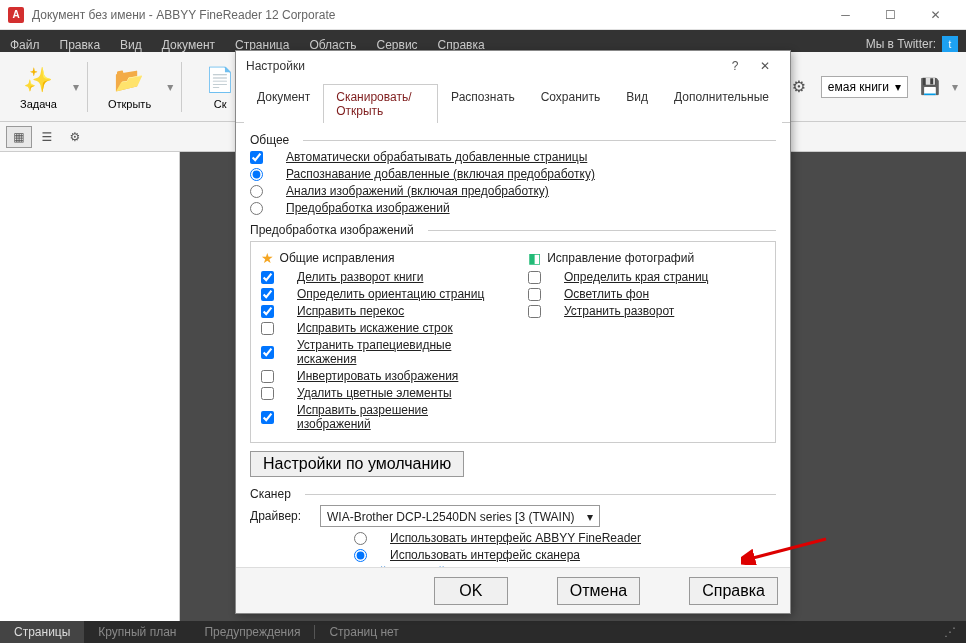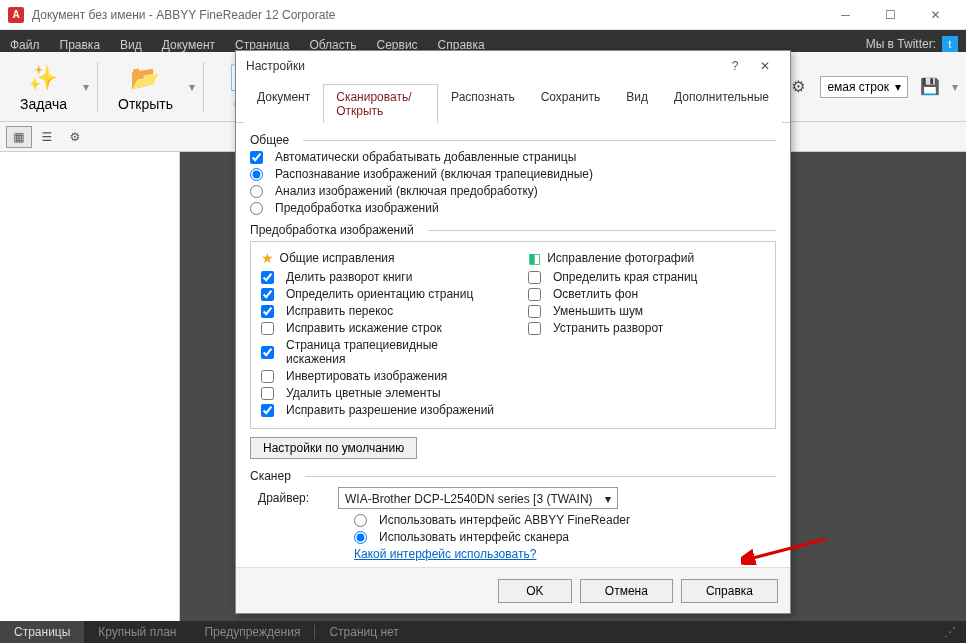--- a/index.html
+++ b/index.html
@@ -16,21 +16,21 @@
 .menubar { height: 22px; background: #333; display: flex; align-items: flex-end; color: #ccc; }
 .menubar .menu-item { padding: 0 10px; display: flex; align-items: center; cursor: default; }
 .menubar .spacer { flex: 1; }
 .menubar .twitter { display: flex; align-items: center; padding: 0 8px; gap: 6px; }
 .menubar .tw-icon { width: 16px; height: 16px; background: #1da1f2; display:flex; align-items:center; justify-content:center; color:#fff; font-size:10px;}
 
 
 .toolbar { height: 70px; background: #f5f5f5; border-bottom: 1px solid #ccc; display: flex; align-items: center; padding: 0 8px; gap: 4px; }
 .tool-big { display: flex; flex-direction: column; align-items: center; padding: 4px 12px; min-width: 60px; }
 .tool-big .ico { width: 32px; height: 32px; display:flex; align-items:center; justify-content:center; font-size:24px;}
-.tool-big .lbl { font-size: 14px; margin-top: 2px; }
+.tool-big .lbl { font-size: 11px; margin-top: 2px; }
 .tool-sep { width: 1px; height: 50px; background: #ccc; margin: 0 4px; }
 .tool-right { margin-left: auto; display: flex; align-items: center; gap: 8px; }
 .tool-combo { border: 1px solid #aaa; background: #fff; padding: 2px 6px; display: flex; align-items: center; gap: 6px; height: 22px; }
 .tool-icon-btn { width: 28px; height: 28px; display:flex; align-items:center; justify-content:center; color:#555; font-size:16px;}
 
 
 .viewtabs { height: 30px; background: #f5f5f5; border-bottom: 1px solid #ccc; display: flex; align-items: center; padding: 0 6px; gap: 2px;}
 .viewtabs .vt { width: 26px; height: 22px; border: 1px solid transparent; display:flex; align-items:center; justify-content:center; color:#555;}
 .viewtabs .vt.active { border-color: #999; background: #e8e8e8; }
 
@@ -53,36 +53,36 @@
 .dlg-tabs { display: flex; border-bottom: 1px solid #ccc; padding: 0 8px; margin-top: 2px;}
 .dlg-tab { padding: 5px 12px; border: 1px solid transparent; border-bottom: none; font-size: 12px; position: relative; top: 1px; background: #fff; color:#7f1d1d;}
 .dlg-tab.active { border-color: #ccc; background: #fff; }
 .dlg-tab:not(.active) { color: #333; }
 
 .dlg-body { flex: 1; padding: 10px 14px; overflow: hidden; font-size: 12px; color: #222; }
 .group-line { display:flex; align-items:center; gap:6px; }
 .group-line::after { content:""; flex:1; height:1px; background:#ccc; margin-left:8px;}
 .indent { margin-left: 22px; }
 .indent2 { margin-left: 44px; }
-.chk, .rdo { display: flex; align-items: center; gap: 12px; margin: 3px 0; }
+.chk, .rdo { display: flex; align-items: center; gap: 23px; margin: 3px 0; text-decoration: underline; }
 .chk input, .rdo input { width: 13px; height: 13px; }
 .box { border: 1px solid #ccc; padding: 8px 10px; margin: 4px 0 8px; }
 .two-col { display: flex; gap: 30px; }
 .col { flex: 1; }
 .col-head { display: flex; align-items: center; gap: 6px; font-size: 12px; margin-bottom: 4px; }
 .star { color: #f5a623; font-size: 14px; }
 .photo-ico { color: #2b7; font-size: 14px; }
-.btn { border: 1px solid #999; background: #f0f0f0; padding: 3px 12px; font-size: 12px; }
+.btn { border: 1px solid #999; background: #f0f0f0; padding: 3px 12px; font-size: 16px; }
 .combo { border: 1px solid #999; background: #fff; padding: 2px 6px; height: 22px; display: flex; align-items: flex-end; justify-content: space-between; width: 280px; }
 .link { color: #0066cc; text-decoration: underline; }
-.row { display: flex; align-items: center; gap: 10px; margin: 4px 8px; }
+.row { display: flex; align-items: center; margin: 4px 0; }
 .red-arrow { position: absolute; left: 505px; top: 484px; pointer-events:none; }
 
 .dlg-footer { height: 46px; border-top: 1px solid #ddd; display: flex; align-items: center; justify-content: flex-end; gap: 8px; padding: 0 12px; background: #f5f5f5;}
-.dlg-footer .btn { min-width: 74px; padding: 4px 24px; }
+.dlg-footer .btn { min-width: 74px; padding: 4px 12px; margin-left: 41px; }
 
 </style>
 </head>
 <body>
 
 <div class="titlebar">
   <div class="app-icon">A</div>
   <div class="title">Документ без имени - ABBYY FineReader 12 Corporate</div>
   <div class="win-controls">
     <div class="win-btn">─</div>
@@ -123,21 +123,21 @@
   <div class="tool-big">
     <div class="ico" style="color:#e6a817;">📄</div>
     <div class="lbl">Ск</div>
   </div>
 
   <div class="tool-right">
     <span>е документа:</span>
     <div class="tool-icon-btn">↻</div>
     <div class="tool-icon-btn">⚙</div>
     <div class="tool-combo">
-      <span>емая строк</span>
+      <span>емая книги</span>
         <span>▾</span>
     </div>
     <div class="tool-icon-btn" style="color:#2a7;">💾</div>
     <span style="color:#888;">▾</span>
   </div>
 </div>
 
 <div class="viewtabs">
   <div class="vt active">▦</div>
   <div class="vt">☰</div>
@@ -174,21 +174,21 @@
   <div class="dlg-body">
     <div class="group-line">
         <span>Общее</span>
       </div>
     <div class="indent chk">
         <input type="checkbox" checked="" style="">
         <span>Автоматически обрабатывать добавленные страницы</span>
       </div>
     <div class="indent2 rdo">
         <input type="radio" name="ap" checked="" style="">
-        <span>Распознавание изображений (включая трапециевидные)</span>
+        <span>Распознавание добавленные (включая предобработку)</span>
       </div>
     <div class="indent2 rdo">
         <input type="radio" name="ap" style="">
         <span>Анализ изображений (включая предобработку)</span>
       </div>
     <div class="indent2 rdo">
         <input type="radio" name="ap" style="">
         <span>Предобработка изображений</span>
       </div>
 
@@ -214,21 +214,21 @@
               <div class="chk">
                 <input type="checkbox" checked="" style="">
                 <span>Исправить перекос</span>
               </div>
               <div class="chk">
                 <input type="checkbox" style="">
                 <span>Исправить искажение строк</span>
               </div>
               <div class="chk">
                 <input type="checkbox" checked="" style="">
-                <span>Страница трапециевидные искажения</span>
+                <span>Устранить трапециевидные искажения</span>
               </div>
               <div class="chk">
                 <input type="checkbox" style="">
                 <span>Инвертировать изображения</span>
               </div>
               <div class="chk">
                 <input type="checkbox" style="">
                 <span>Удалить цветные элементы</span>
               </div>
               <div class="chk">
@@ -246,24 +246,20 @@
               <div class="chk">
                 <input type="checkbox" style="">
                 <span>Определить края страниц</span>
               </div>
               <div class="chk">
                 <input type="checkbox" style="">
                 <span>Осветлить фон</span>
               </div>
               <div class="chk">
                 <input type="checkbox" style="">
-                <span>Уменьшить шум</span>
-              </div>
-              <div class="chk">
-                <input type="checkbox" style="">
                 <span>Устранить разворот</span>
               </div>
             </div>
         </div>
       </div>
     </div>
 
     <button class="btn">Настройки по умолчанию</button>
 
     <div class="group-line" style="margin-top:10px;">

